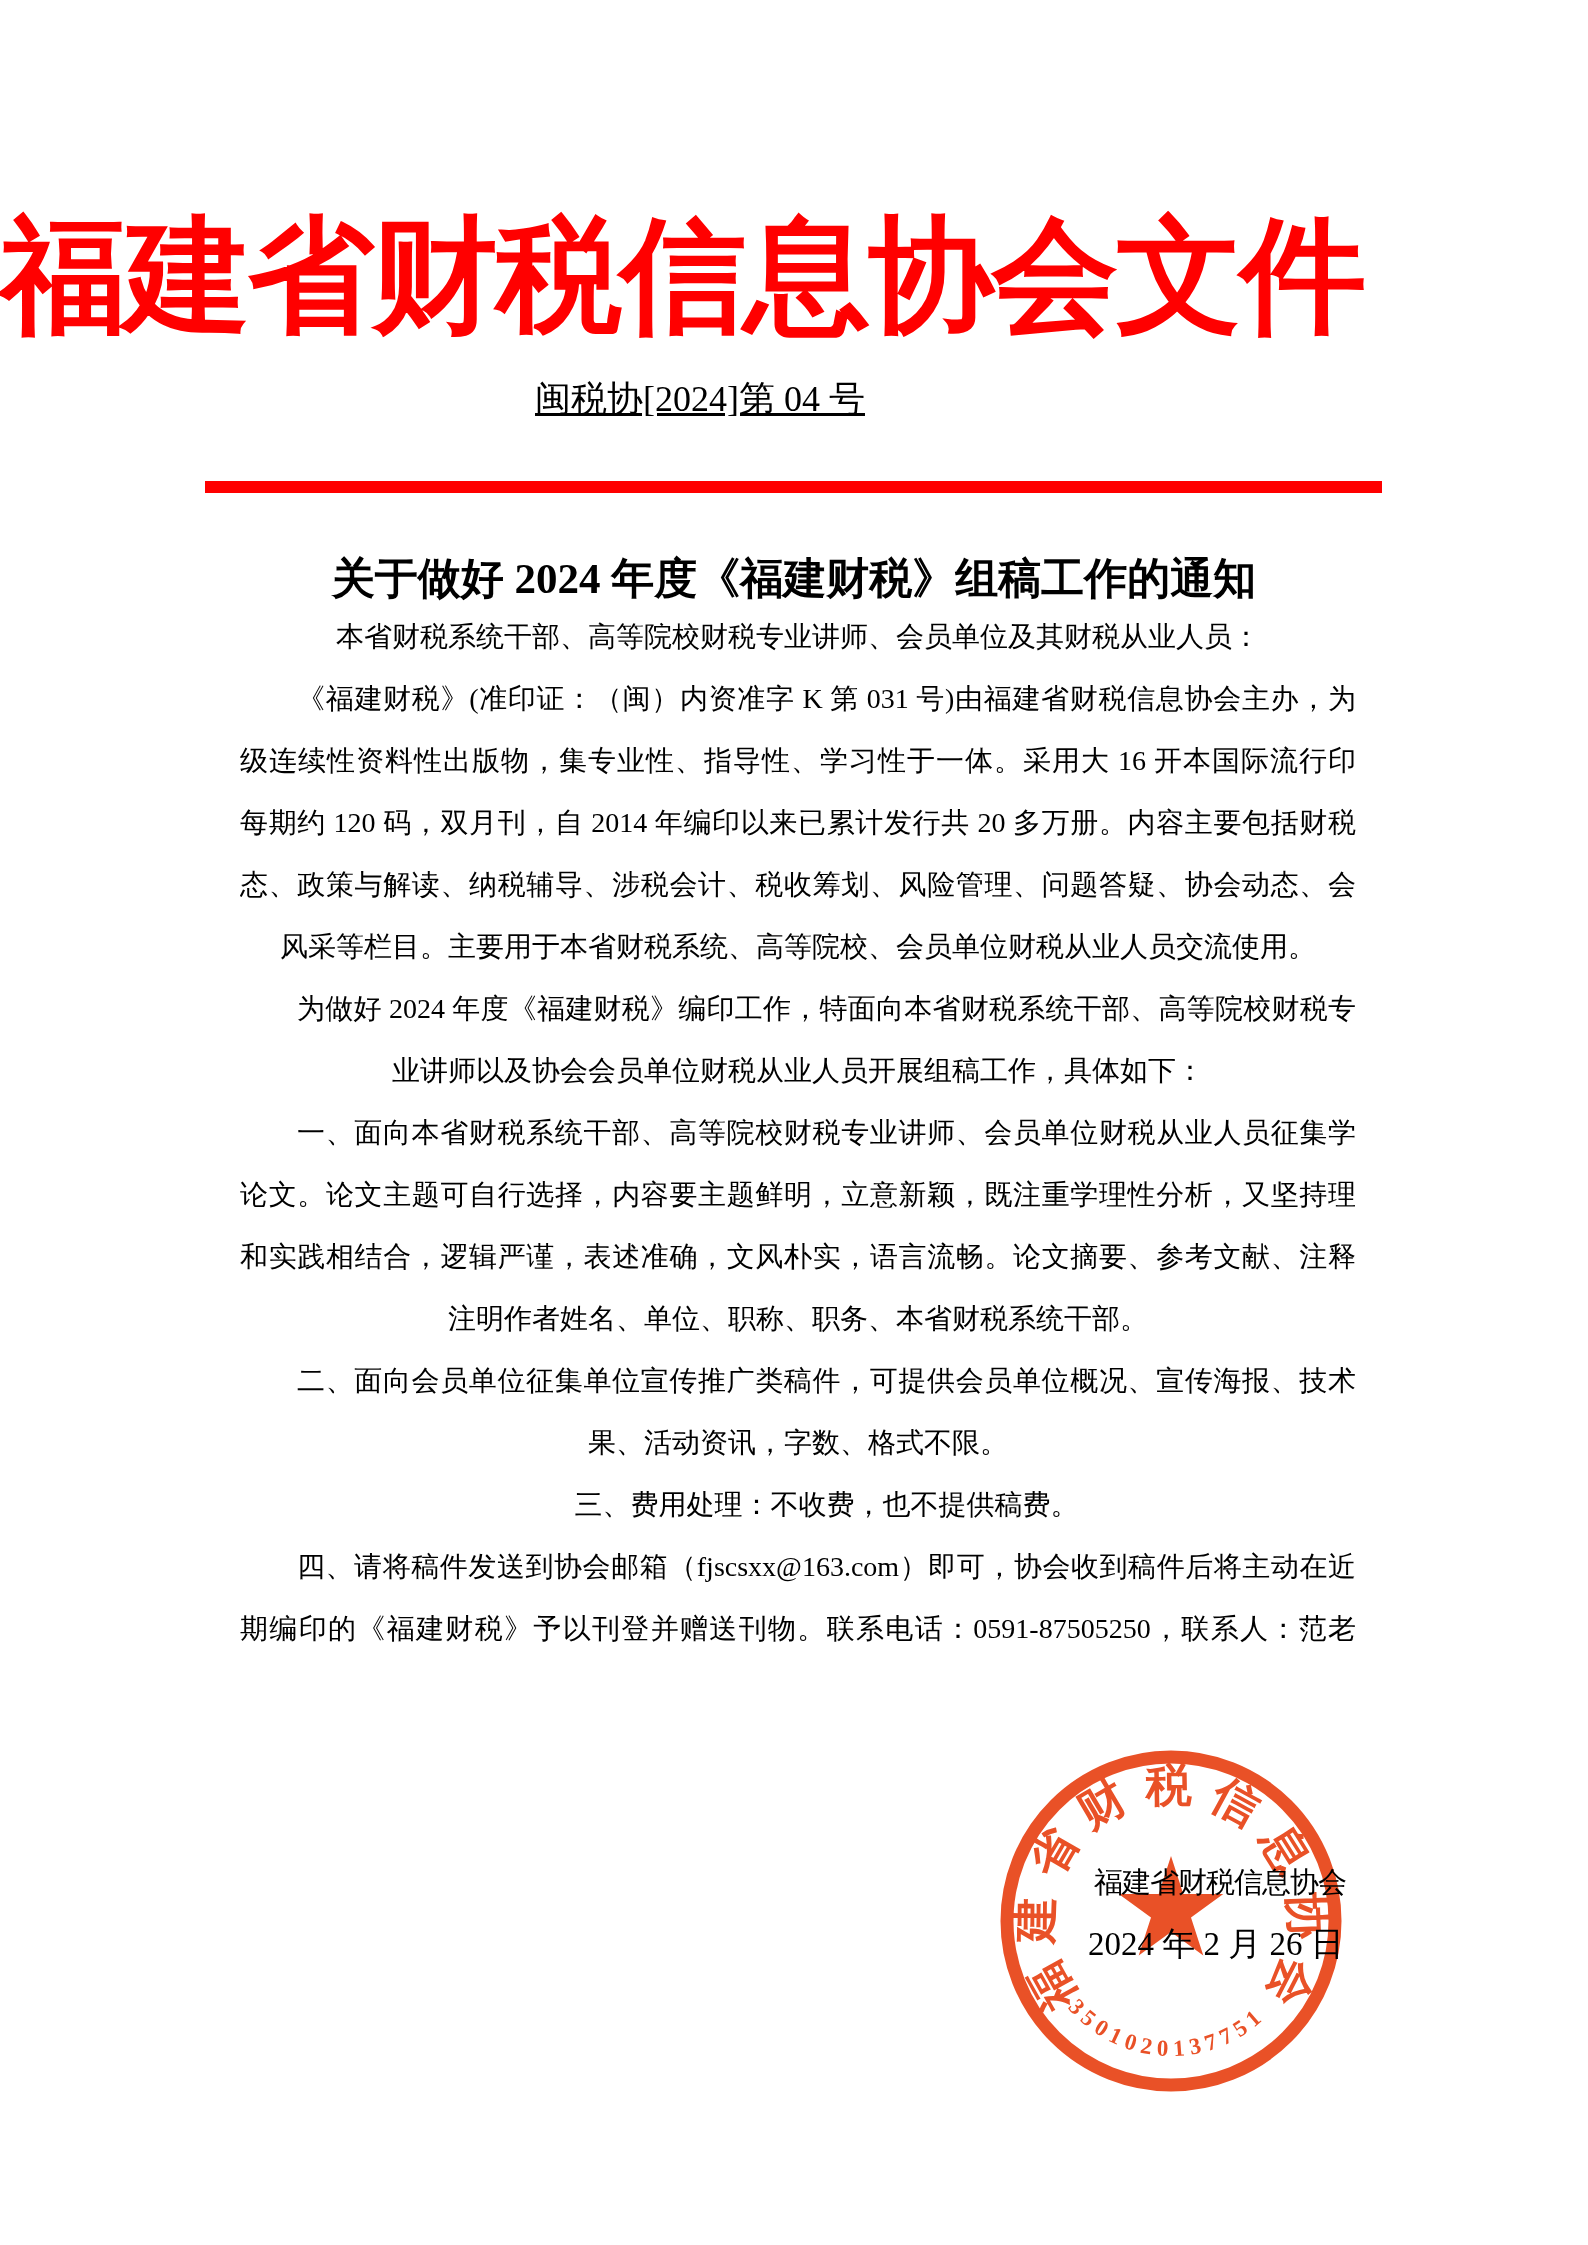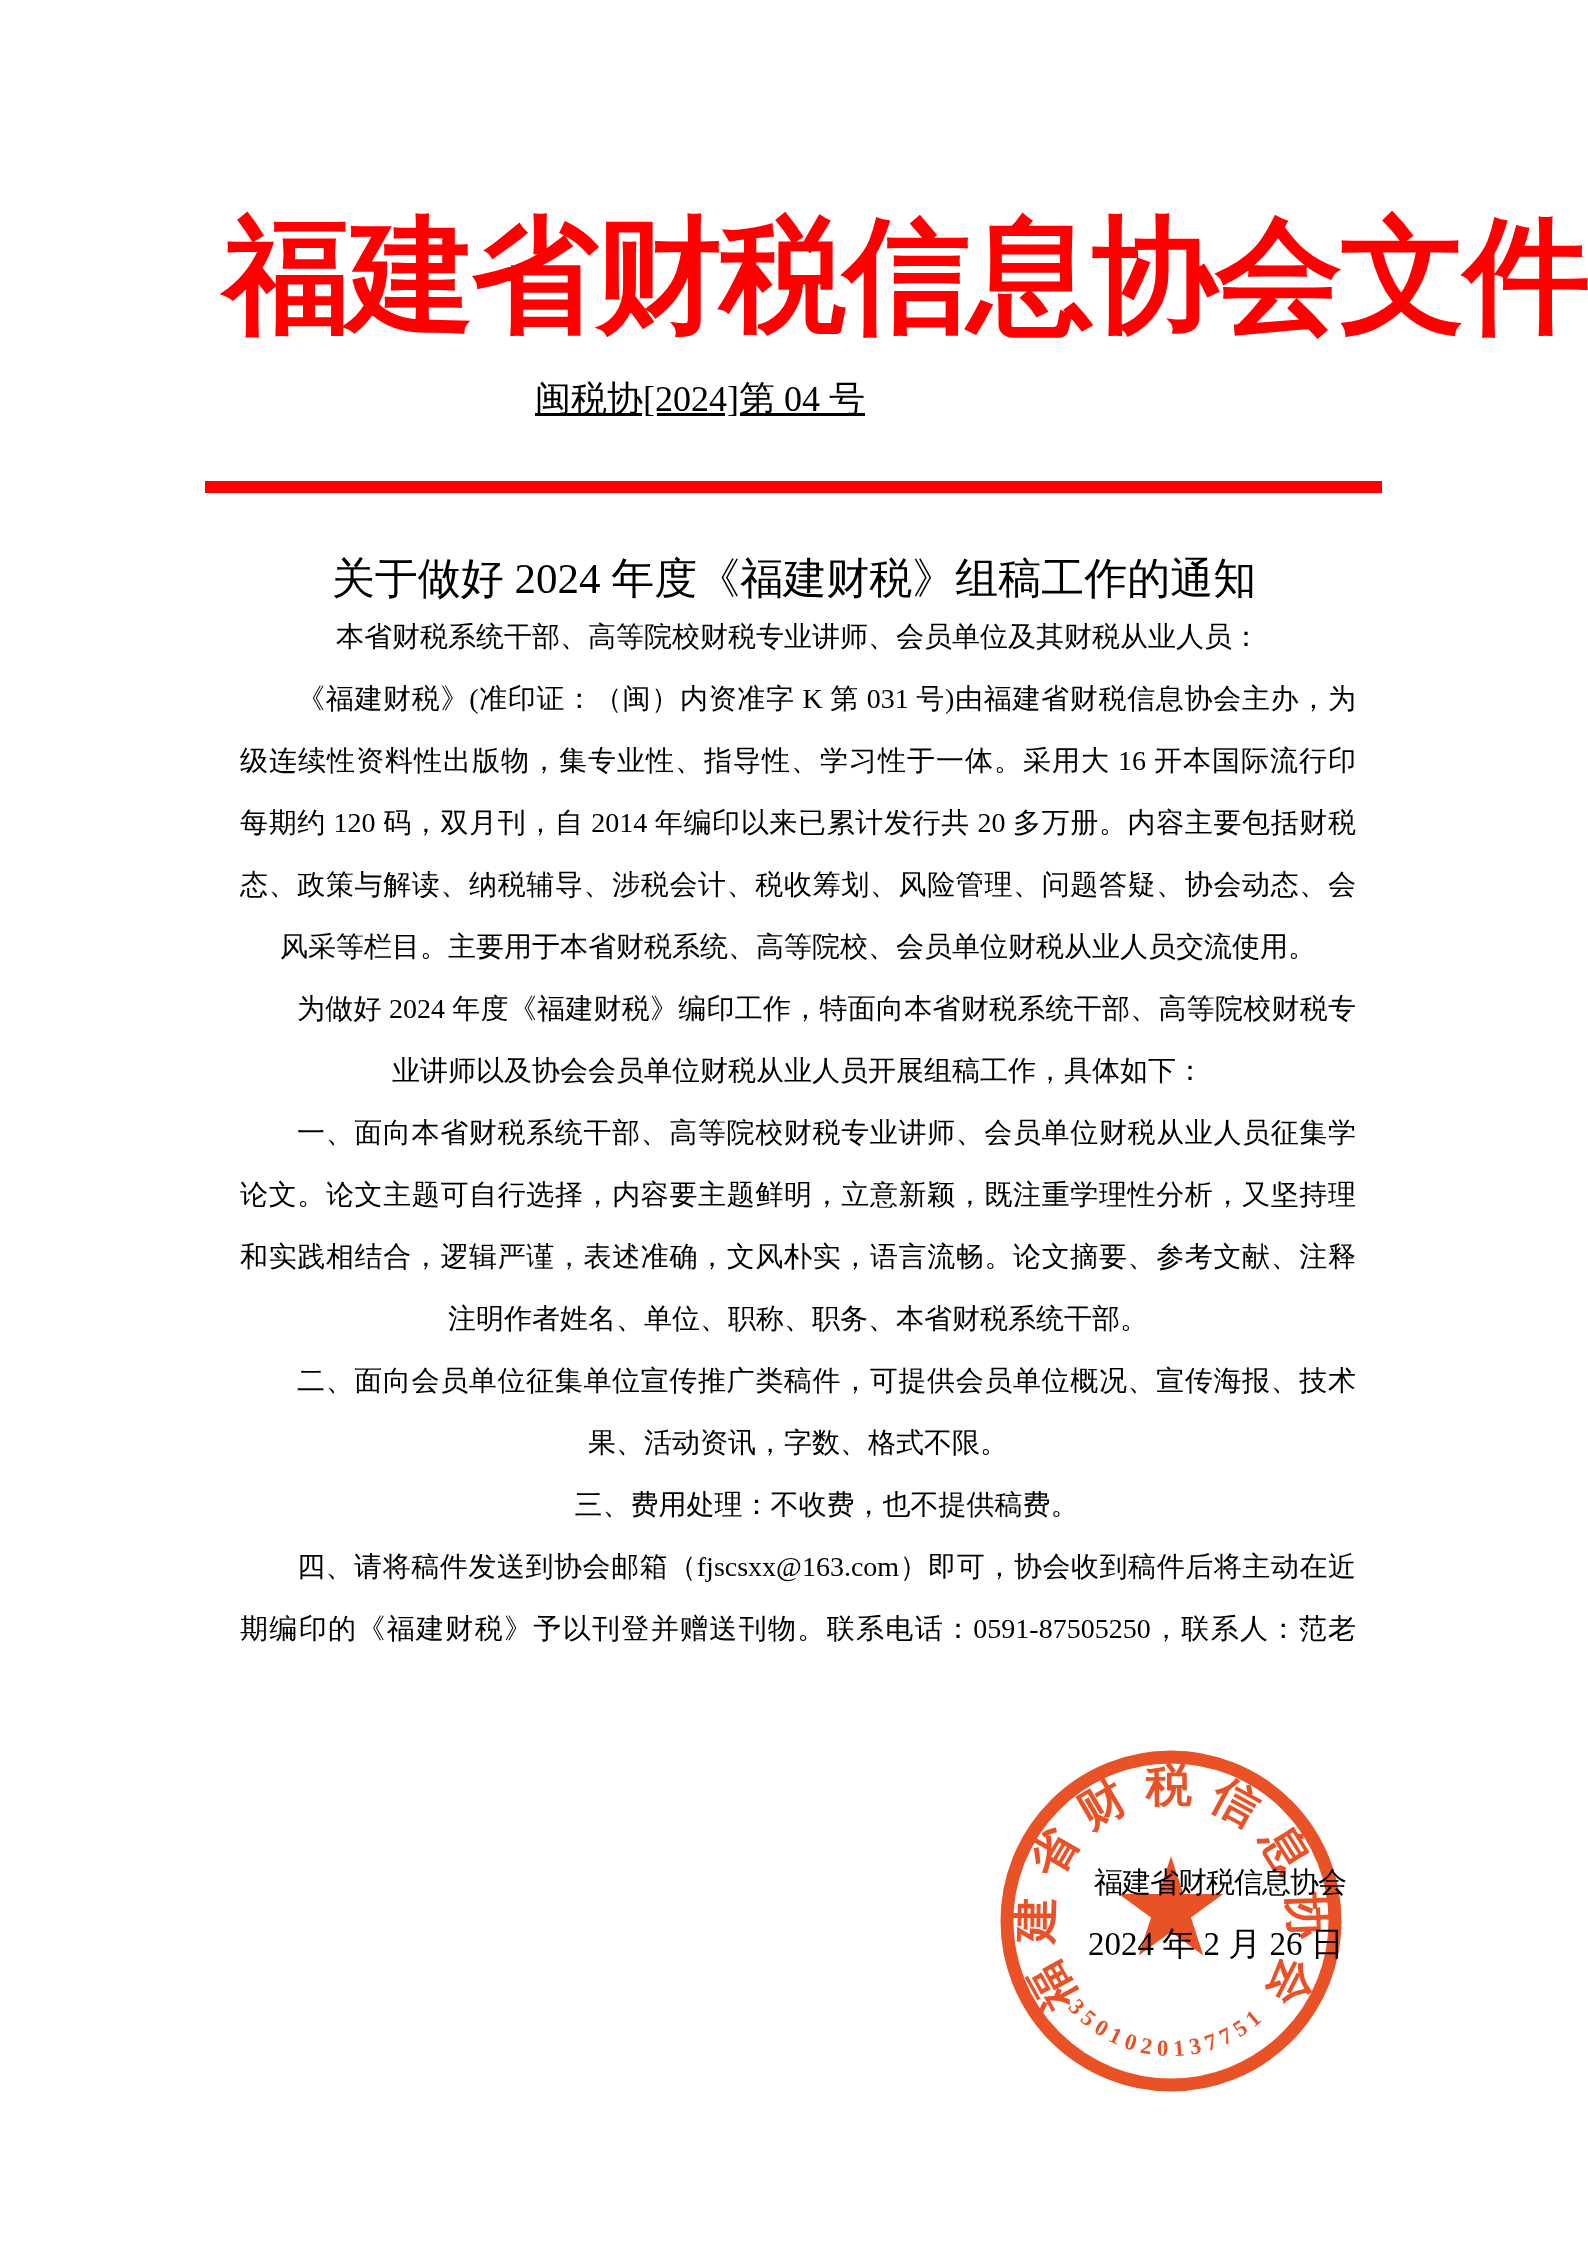--- a/index.html
+++ b/index.html
@@ -11,21 +11,21 @@
     background: #ffffff;
     overflow: hidden;
     font-family: "Liberation Serif", "DejaVu Serif", serif;
     color: #000;
   }
   .header-title {
     position: absolute;
     top: 213px;
     left: 0;
     width: 100%;
-    text-align: right;
+    text-align: left;
     font-family: "Liberation Sans", "DejaVu Sans", sans-serif;
     font-weight: 900;
     font-size: 126px;
     line-height: 1.0;
     letter-spacing: -2px;
     color: #FF0000;
     white-space: nowrap;
   }
   .doc-number {
     position: absolute;
@@ -43,21 +43,21 @@
     width: 1177px;
     height: 12px;
     background: #FF0000;
   }
   .notice-title {
     position: absolute;
     top: 555px;
     left: 0;
     width: 100%;
     text-align: center;
-    font-weight: normal;
+    font-weight: bold;
     font-size: 43px;
     line-height: 1.1;
     white-space: nowrap;
   }
   .body-text {
     position: absolute;
     left: 240px;
     top: 606px;
     width: 1116px;
     font-size: 28px;

